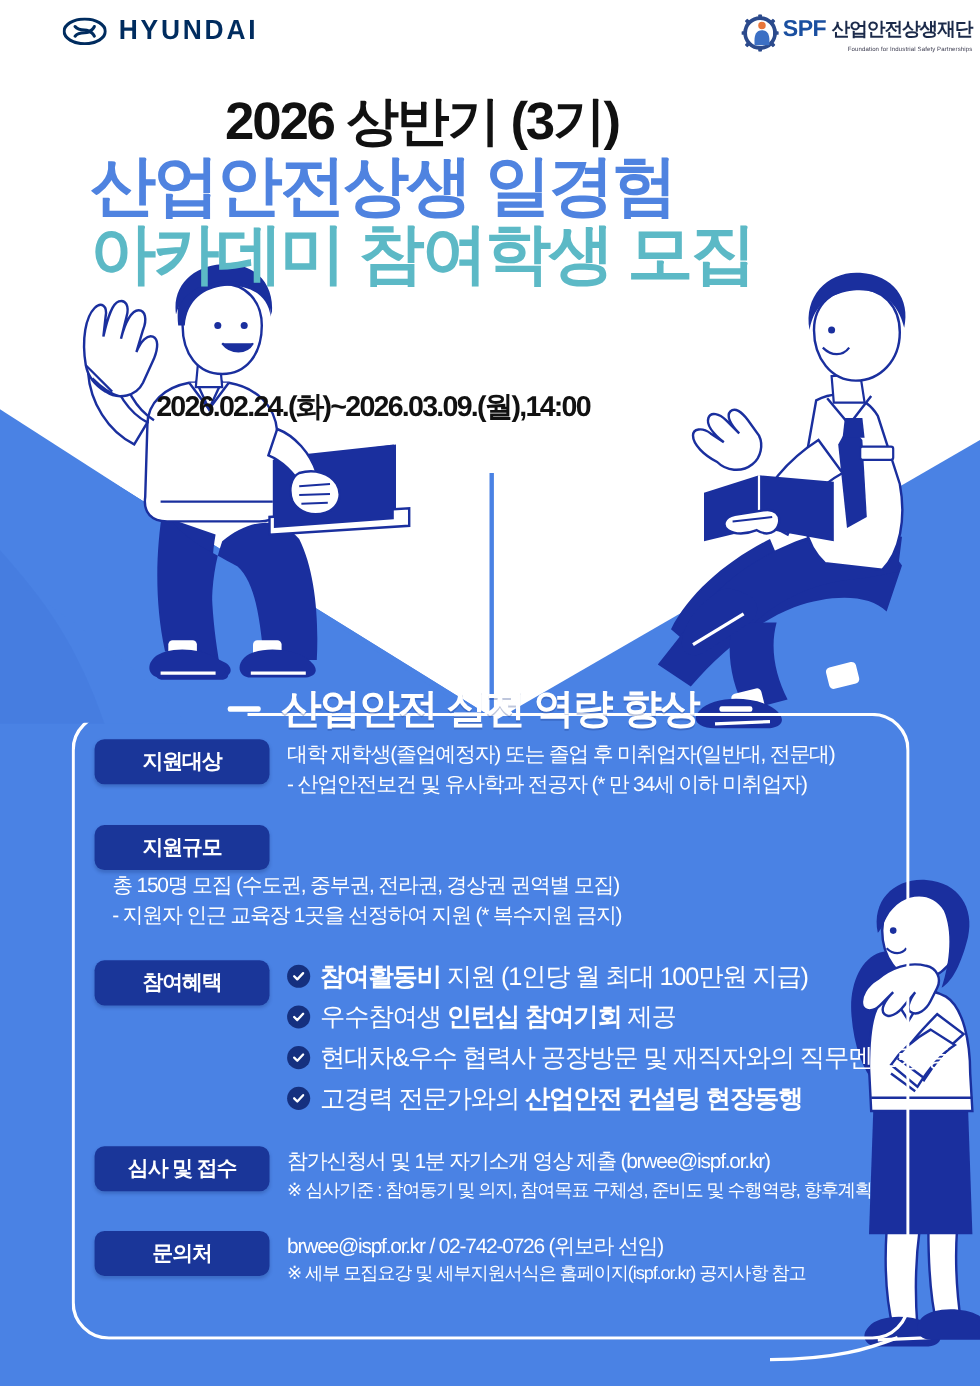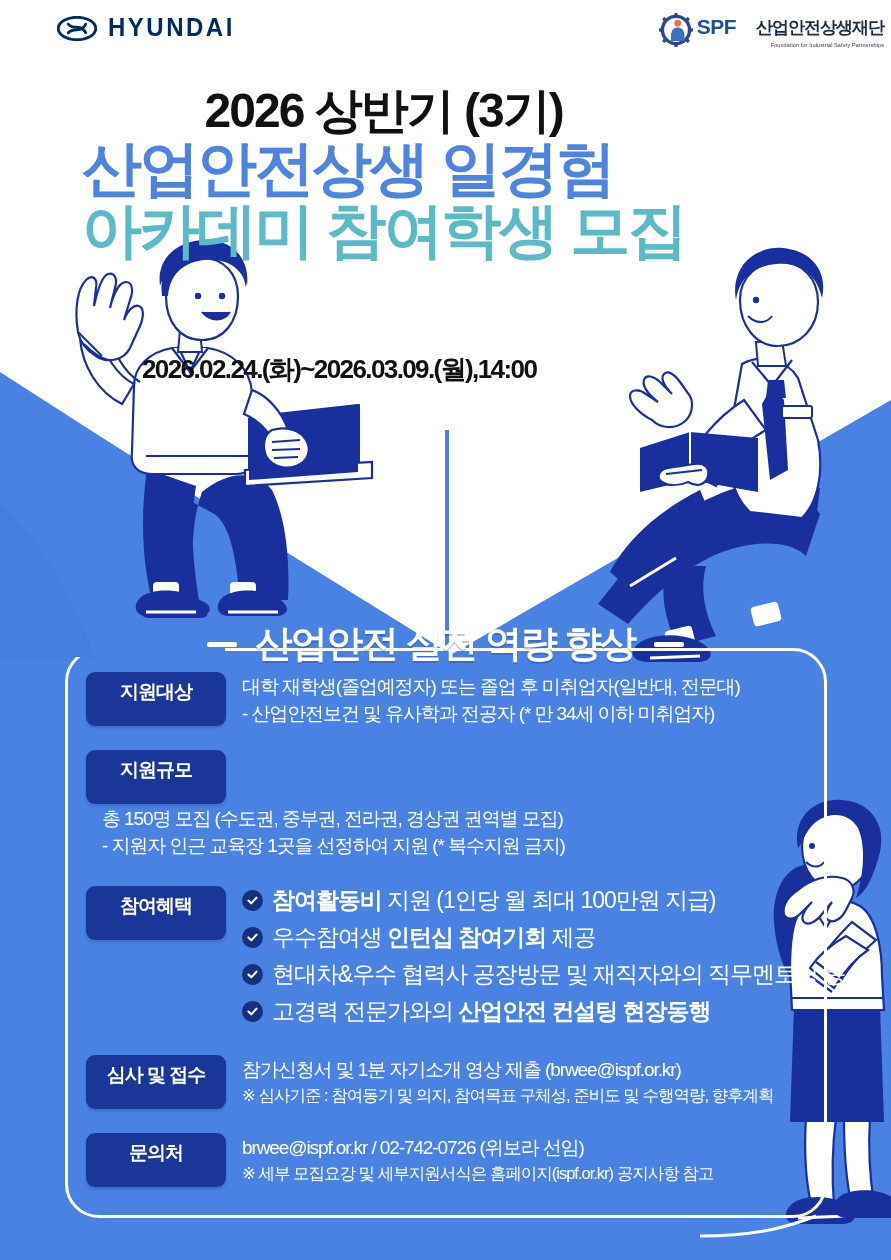--- a/index.html
+++ b/index.html
@@ -31,21 +31,21 @@
     font-weight:bold;font-size:24px;letter-spacing:2.5px;
     color:#002c5f;font-family:"Liberation Sans",sans-serif;
     transform:scaleY(1.05);
   }
   .spf{
     position:absolute;right:24px;top:12px;
     display:flex;align-items:flex-start;gap:4px;
   }
   .spf .gear{width:34px;height:34px;display:block;margin-top:1px;}
   .spf .txtcol{display:flex;flex-direction:column;margin-top:3px;}
-  .spf .row1{display:flex;align-items:center;gap:20px;}
+  .spf .row1{display:flex;align-items:flex-start;gap:5px;}
   .spf .spftext{
     font-size:21px;font-weight:bold;color:#1a4fa0;letter-spacing:-0.5px;
     font-family:"Liberation Sans",sans-serif;
   }
   .spf .korname{
     font-size:17px;font-weight:bold;color:#1b2a4a;letter-spacing:-1px;
   }
   .spf .sub{
     font-size:5.5px;color:#3b3b4f;letter-spacing:0.1px;margin-top:3px;
     text-align:right;
@@ -102,22 +102,22 @@
 
   .rows{position:absolute;left:21px;top:24px;width:720px;}
 
   .row{display:flex;align-items:flex-start;margin-bottom:14px;}
   .row .badge{
     flex:0 0 auto;
     background:#1a3699;
     color:#ffffff;
     border-radius:9px;
     font-size:19px;font-weight:bold;letter-spacing:-1px;
-    padding:7px 0 21px 0;
-    width:140px;text-align:center;
+    padding:7px 0 8px 0;
+    width:159px;text-align:center;
     box-shadow:0 2px 3px rgba(12,30,90,.22);
     white-space:nowrap;
   }
   .row .content{
     flex:1 1 auto;padding-left:16px;padding-top:1px;color:#ffffff;
   }
   .row .content .line{
     font-size:19px;letter-spacing:-1.1px;line-height:1.44;
     color:#ffffff;white-space:nowrap;
   }

